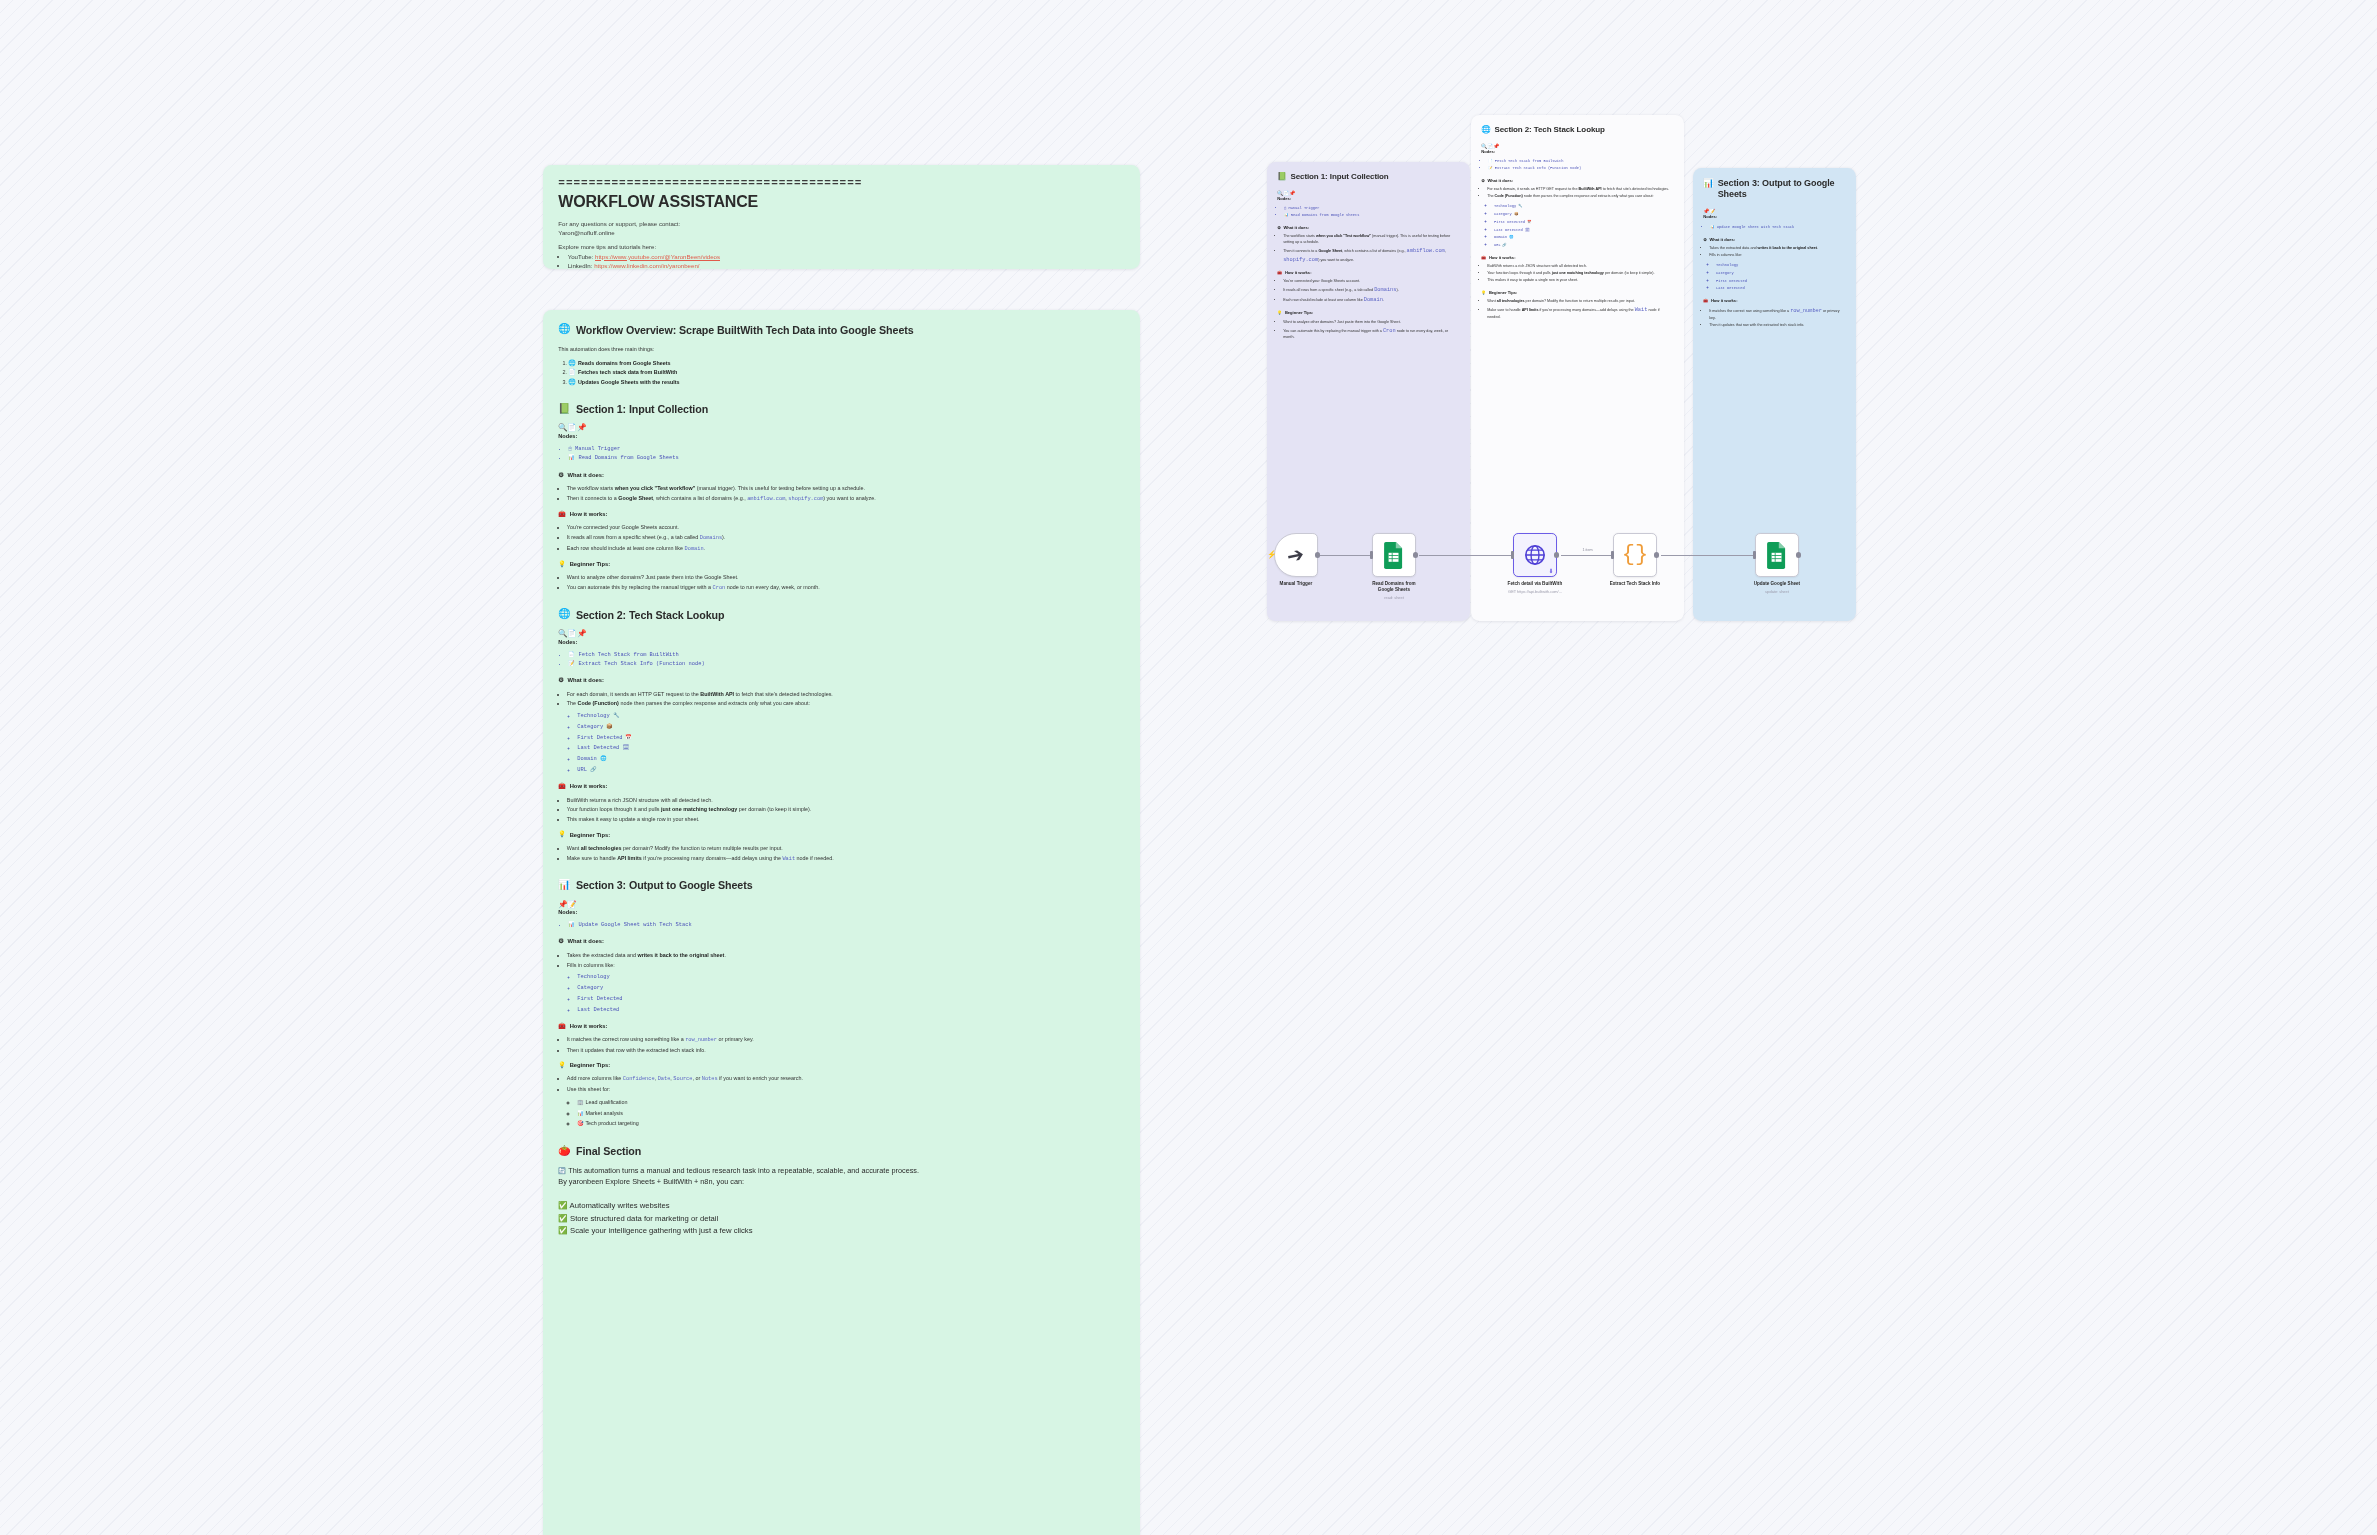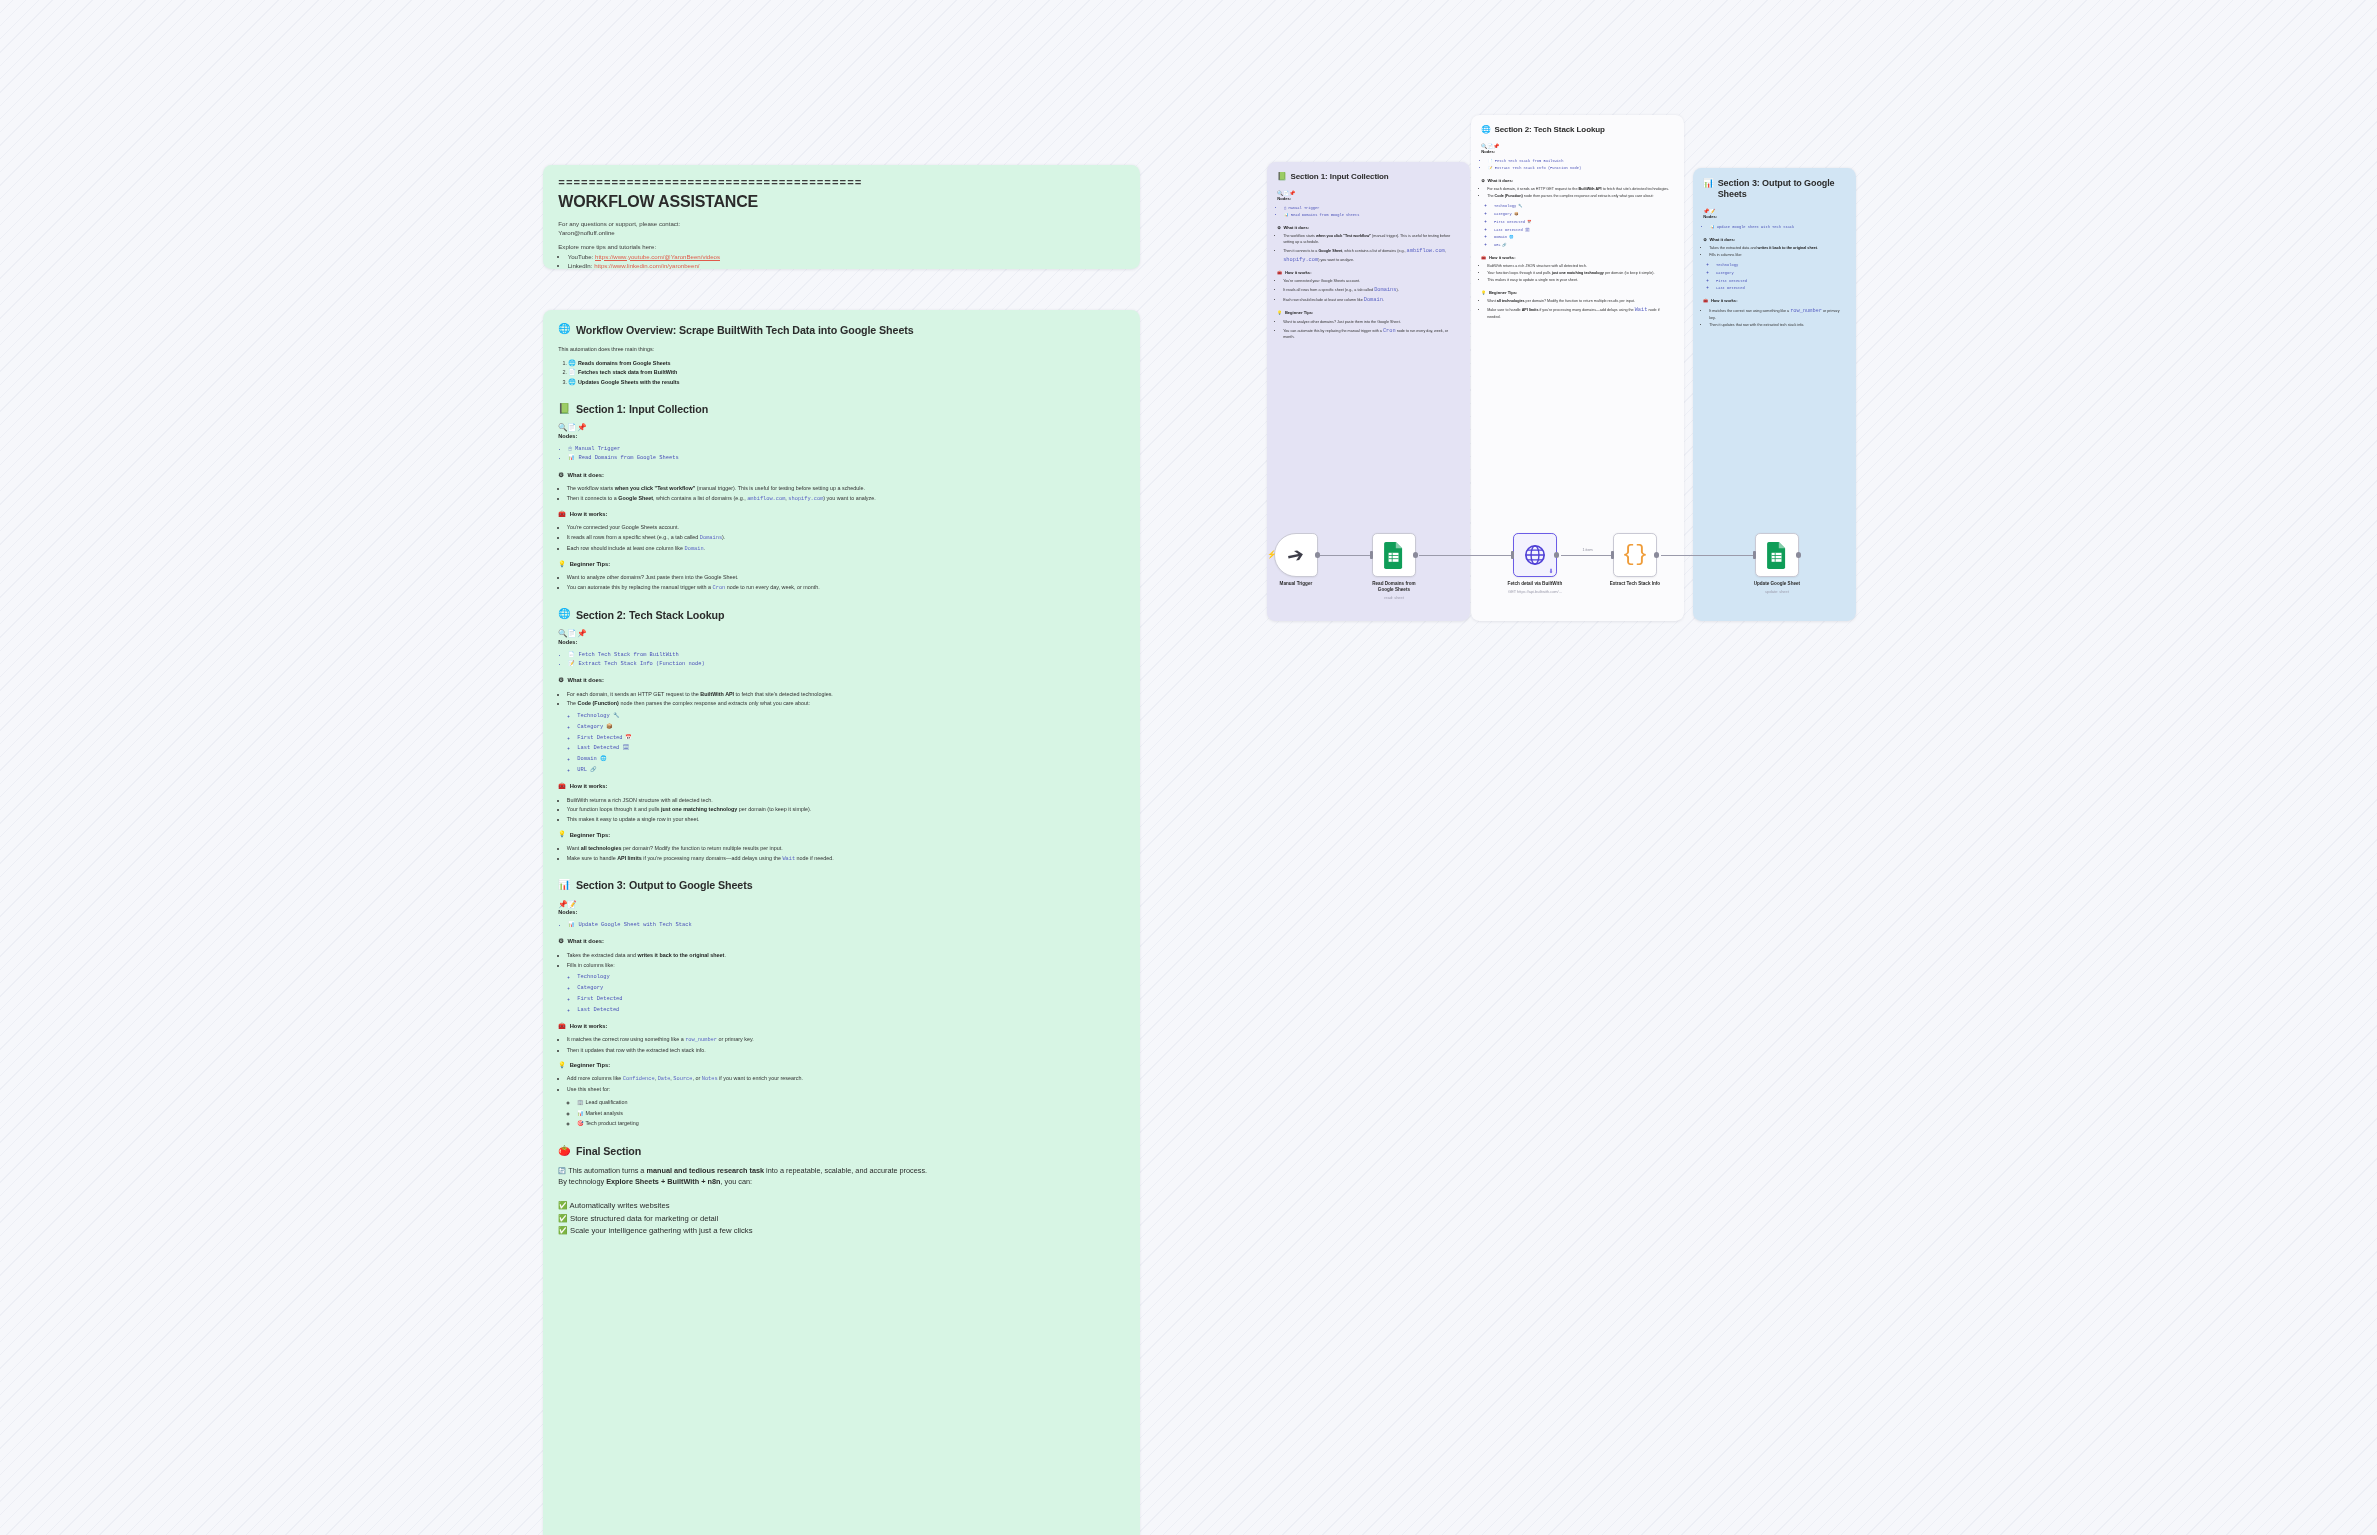--- a/index.html
+++ b/index.html
@@ -79,21 +79,21 @@
   }
   .mono-list.indent { margin-left: 19px; list-style: circle; }
   .sub-h {
     font-size: 5.8px; font-weight: 700; color: #222;
     display: flex; align-items: center; gap: 3.4px; margin: 7.7px 0 6px 0;
   }
   .nodes-lbl { font-size: 5.6px; font-weight: 700; color: #222; margin-top: 0.9px; }
   .nodes-emoji { font-size: 7.7px; line-height: 1; }
   .blk { margin-bottom: 7.7px; }
   .final-line { font-size: 7.3px; color: #2b2b2b; line-height: 1.5; }
-  .final-line b { font-weight: 700; margin-top: 20px; }
+  .final-line b { font-weight: 400; margin-top: 20px; }
   .check-line { font-size: 7.7px; color: #2b2b2b; line-height: 1.62; }
 
   
   #note-s1 { left: 1267px; top: 162px;  width: 203px; height: 459px; padding: 10.2px 10.2px; }
   #note-s2 { left: 1471px; top: 115px;  width: 213px; height: 506px; padding: 10.2px 10.2px; }
   #note-s3 { left: 1693px; top: 168px;  width: 163px; height: 453px; padding: 10.2px 10.2px; }
 
   h3.sec-sm {
     font-size: 8px; font-weight: 700; color: #2b2b2b;
     display: flex; align-items: flex-start; gap: 3.4px; margin-bottom: 7.7px;
@@ -358,21 +358,21 @@
     <div class="spacer10"></div>
 
     <h2 class="sec">
       <span class="ico">🍅</span>
       <span>Final Section</span>
     </h2>
     <div class="final-line" style="margin-top:8.5px;">
       <span class="ico sm">🔄</span>
       <span>This automation turns a </span><b>manual and tedious research task</b><span> into a repeatable, scalable, and accurate process.</span>
       <br>
-      <span>By technology </span><b>Explore Sheets + BuiltWith + n8n</b><span>, you can:</span>
+      <span>By yaronbeen </span><b>Explore Sheets + BuiltWith + n8n</b><span>, you can:</span>
     </div>
     <div style="height:12px;"></div>
     <div class="check-line">
       <div><span style="color:#2bb24c;">✅</span> <span>Automatically writes websites</span></div>
       <div><span style="color:#2bb24c;">✅</span> <span>Store structured data for marketing or detail</span></div>
       <div><span style="color:#2bb24c;">✅</span> <span>Scale your intelligence gathering with just a few clicks</span></div>
     </div>
   </div>
 
   <div class="sticky white" id="note-s2">

